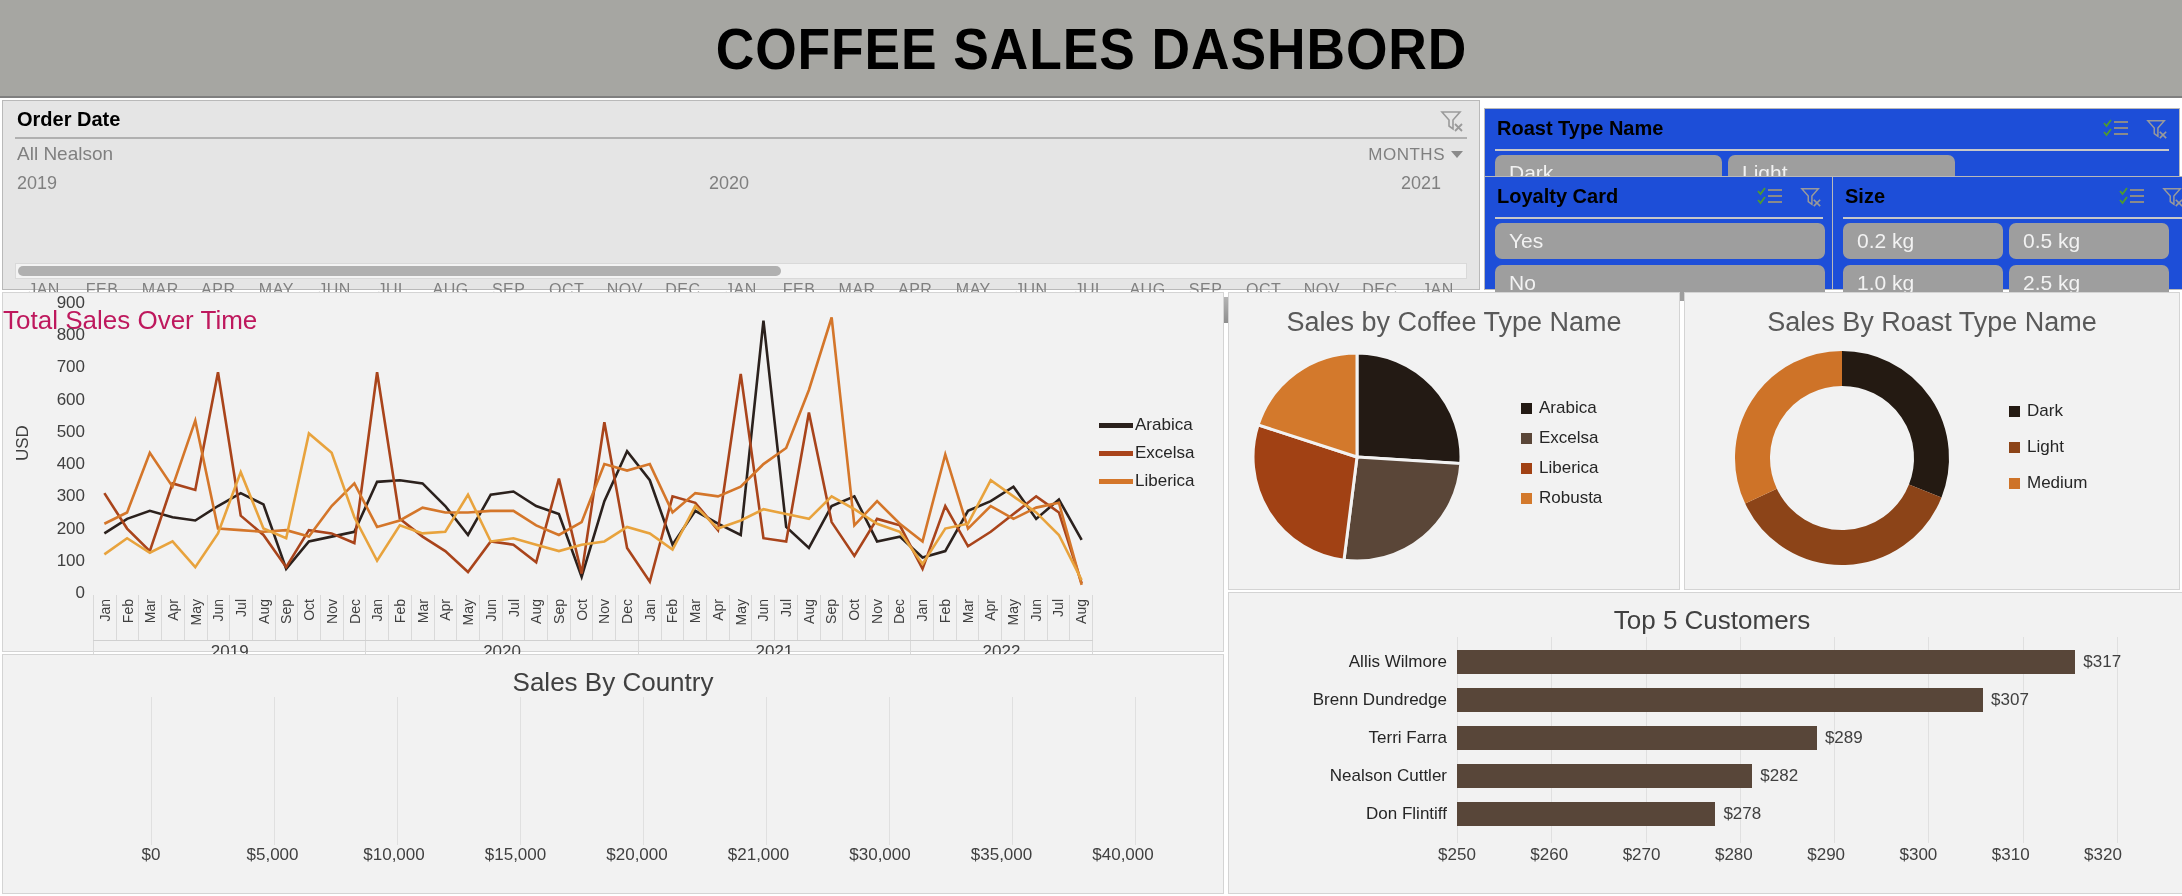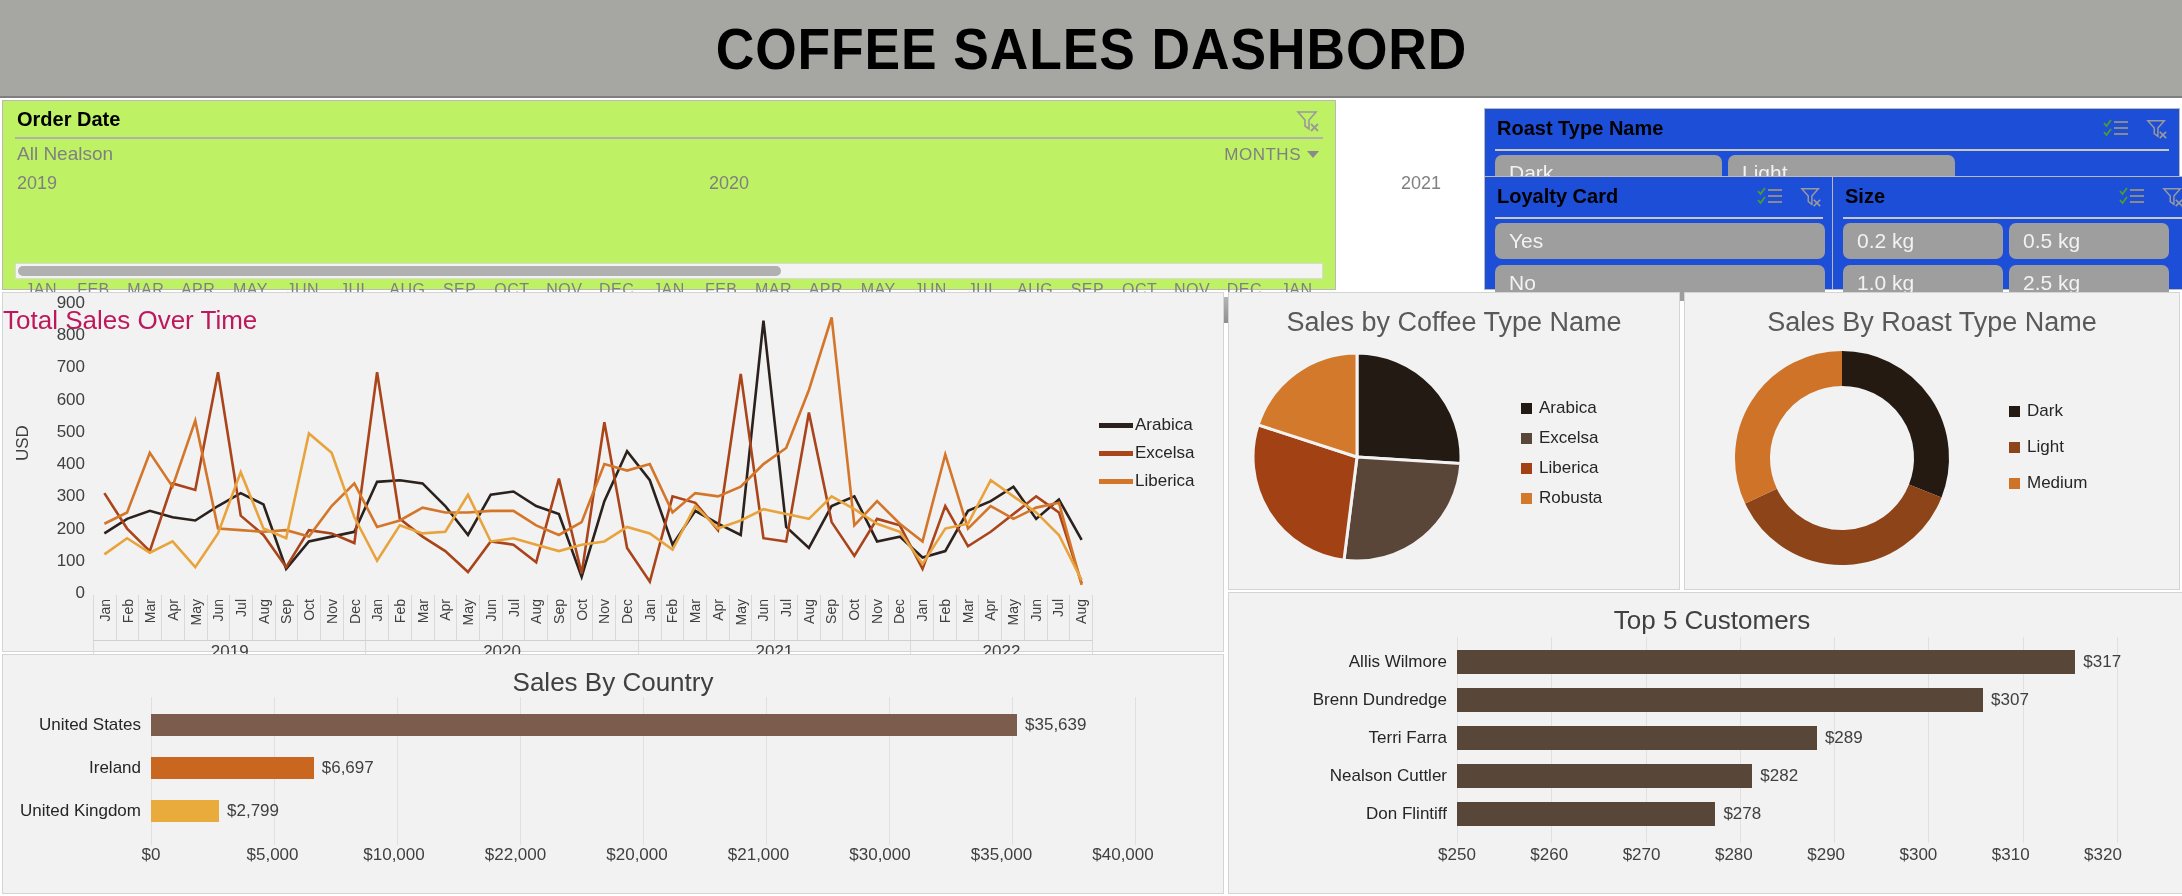--- a/index.html
+++ b/index.html
@@ -18,22 +18,22 @@
     display:flex; align-items:center; justify-content:center;
   }
   .title-bar .title {
     font-size:58px; font-weight:bold; color:#000;
     letter-spacing:1px; font-family:"Liberation Sans", sans-serif;
     transform: scaleX(0.92);
   }
 
   
   .timeline {
-    position:absolute; left:2px; top:100px; width:1334px; height:190px;
-    background:#bef264; border:1px solid #b9b9b9;
+    position:absolute; left:2px; top:100px; width:1478px; height:190px;
+    background:#e5e5e5; border:1px solid #b9b9b9;
   }
   .tl-head { position:relative; height:36px; padding:7px 10px 0 14px; }
   .tl-head .tl-title { font-size:20px; font-weight:bold; color:#000; }
   .tl-head .tl-clearfilter {
     position:absolute; right:14px; top:8px; width:26px; height:24px; cursor:pointer;
   }
   .tl-rule { position:absolute; left:12px; right:12px; top:36px; height:2px; background:#b0b0b0; }
   .tl-sub { position:relative; height:36px; }
   .tl-allperiods { position:absolute; left:14px; top:6px; font-size:19px; color:#808080; }
   .tl-months { position:absolute; right:34px; top:8px; font-size:17px; color:#808080; letter-spacing:.5px;}
@@ -474,48 +474,25 @@
     <div class="bc-title">Sales By Country</div>
     <div class="bc-grid" style="left: calc(0% + 148px); top: 42px; height: 148px;"></div>
       <div class="bc-grid" style="left: calc(12.5% + 118.5px); top: 42px; height: 148px;"></div>
       <div class="bc-grid" style="left: calc(25% + 89px); top: 42px; height: 148px;"></div>
       <div class="bc-grid" style="left: calc(37.5% + 59.5px); top: 42px; height: 148px;"></div>
       <div class="bc-grid" style="left: calc(50% + 30px); top: 42px; height: 148px;"></div>
       <div class="bc-grid" style="left: calc(62.5% + 0.5px); top: 42px; height: 148px;"></div>
       <div class="bc-grid" style="left: calc(75% - 29px); top: 42px; height: 148px;"></div>
       <div class="bc-grid" style="left: calc(87.5% - 58.5px); top: 42px; height: 148px;"></div>
       <div class="bc-grid" style="left: calc(100% - 88px); top: 42px; height: 148px;"></div>
-      <div class="bc-rows" id="country-rows" style="left:0;top:48px;right:12px;height:130px;">
-        <div class="bc-row" style="height: 43.3333px;">
-          <div class="bc-cat" style="width: 148px;">United States</div>
-          <div class="bc-track">
-            <div class="bc-bar" style="width: calc(89.0975% - 78.4058px); height: 22px; background: rgb(124, 92, 76);"></div>
-            <div class="bc-val" style="left: calc(89.0975% - 70.4058px);">$35,639</div>
-          </div>
-        </div>
-        <div class="bc-row" style="height: 43.3333px;">
-          <div class="bc-cat" style="width: 148px;">Ireland</div>
-          <div class="bc-track">
-            <div class="bc-bar" style="width: calc(16.7425% - 14.7334px); height: 22px; background: rgb(201, 102, 31);"></div>
-            <div class="bc-val" style="left: calc(16.7425% - 6.7334px);">$6,697</div>
-          </div>
-        </div>
-        <div class="bc-row" style="height: 43.3333px;">
-          <div class="bc-cat" style="width: 148px;">United Kingdom</div>
-          <div class="bc-track">
-            <div class="bc-bar" style="width: calc(6.9975% - 6.1578px); height: 22px; background: rgb(232, 171, 60);"></div>
-            <div class="bc-val" style="left: calc(6.9975% + 1.8422px);">$2,799</div>
-          </div>
-        </div>
-      </div>
     <div class="bc-axis" id="country-axis" style="left:0;top:190px;right:12px;height:28px;">
         <div class="bc-tick" style="left: calc(0% + 148px);">$0</div>
         <div class="bc-tick" style="left: calc(12.5% + 118.5px);">$5,000</div>
         <div class="bc-tick" style="left: calc(25% + 89px);">$10,000</div>
-        <div class="bc-tick" style="left: calc(37.5% + 59.5px);">$22,000</div>
+        <div class="bc-tick" style="left: calc(37.5% + 59.5px);">$15,000</div>
         <div class="bc-tick" style="left: calc(50% + 30px);">$20,000</div>
         <div class="bc-tick" style="left: calc(62.5% + 0.5px);">$21,000</div>
         <div class="bc-tick" style="left: calc(75% - 29px);">$30,000</div>
         <div class="bc-tick" style="left: calc(87.5% - 58.5px);">$35,000</div>
         <div class="bc-tick" style="left: calc(100% - 88px);">$40,000</div>
       </div>
   </div>
 
   <div class="panel" id="panel-pie">
     <div class="panel-title" style="position:absolute;left:0;right:0;top:14px;">Sales by Coffee Type Name</div>

